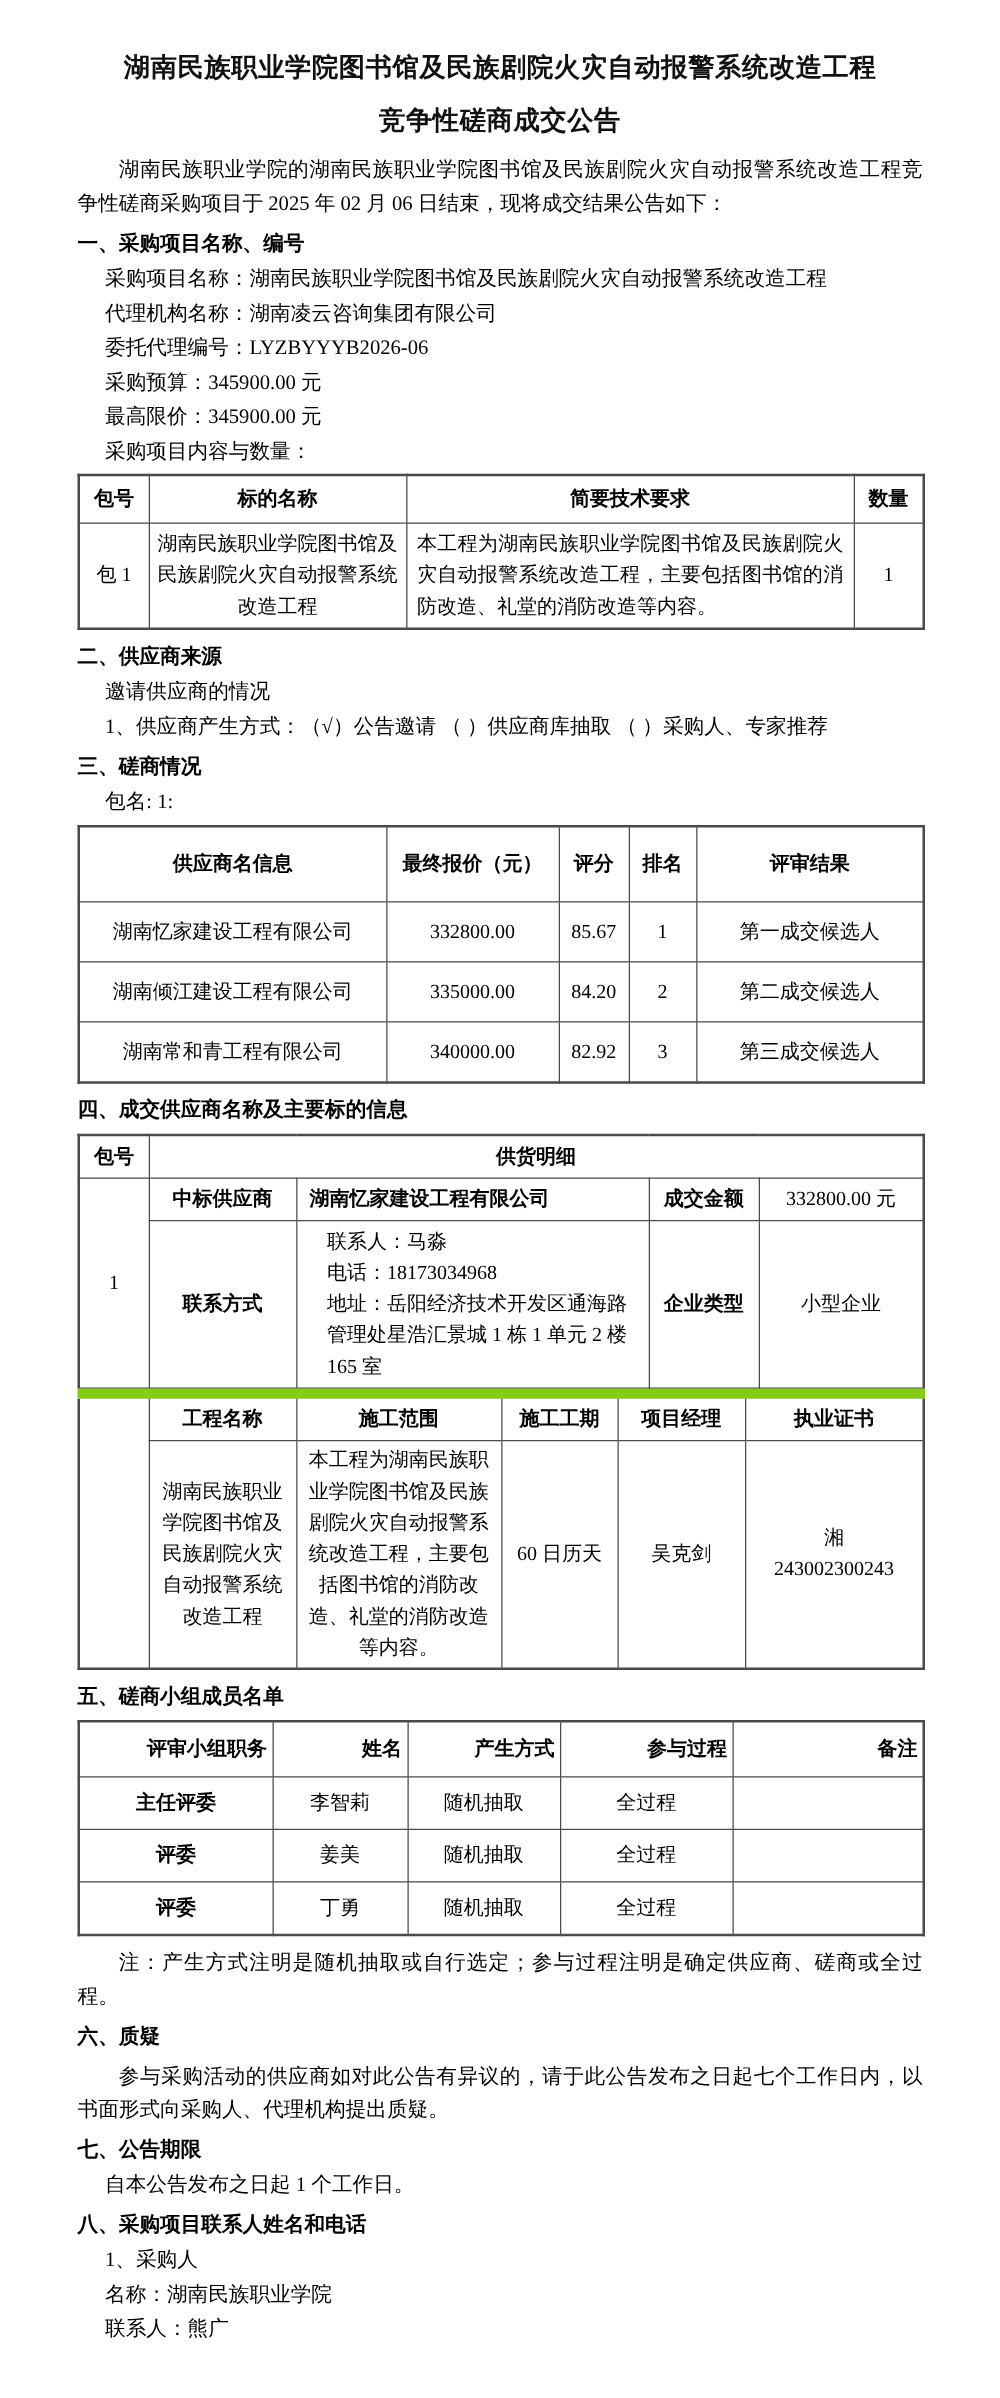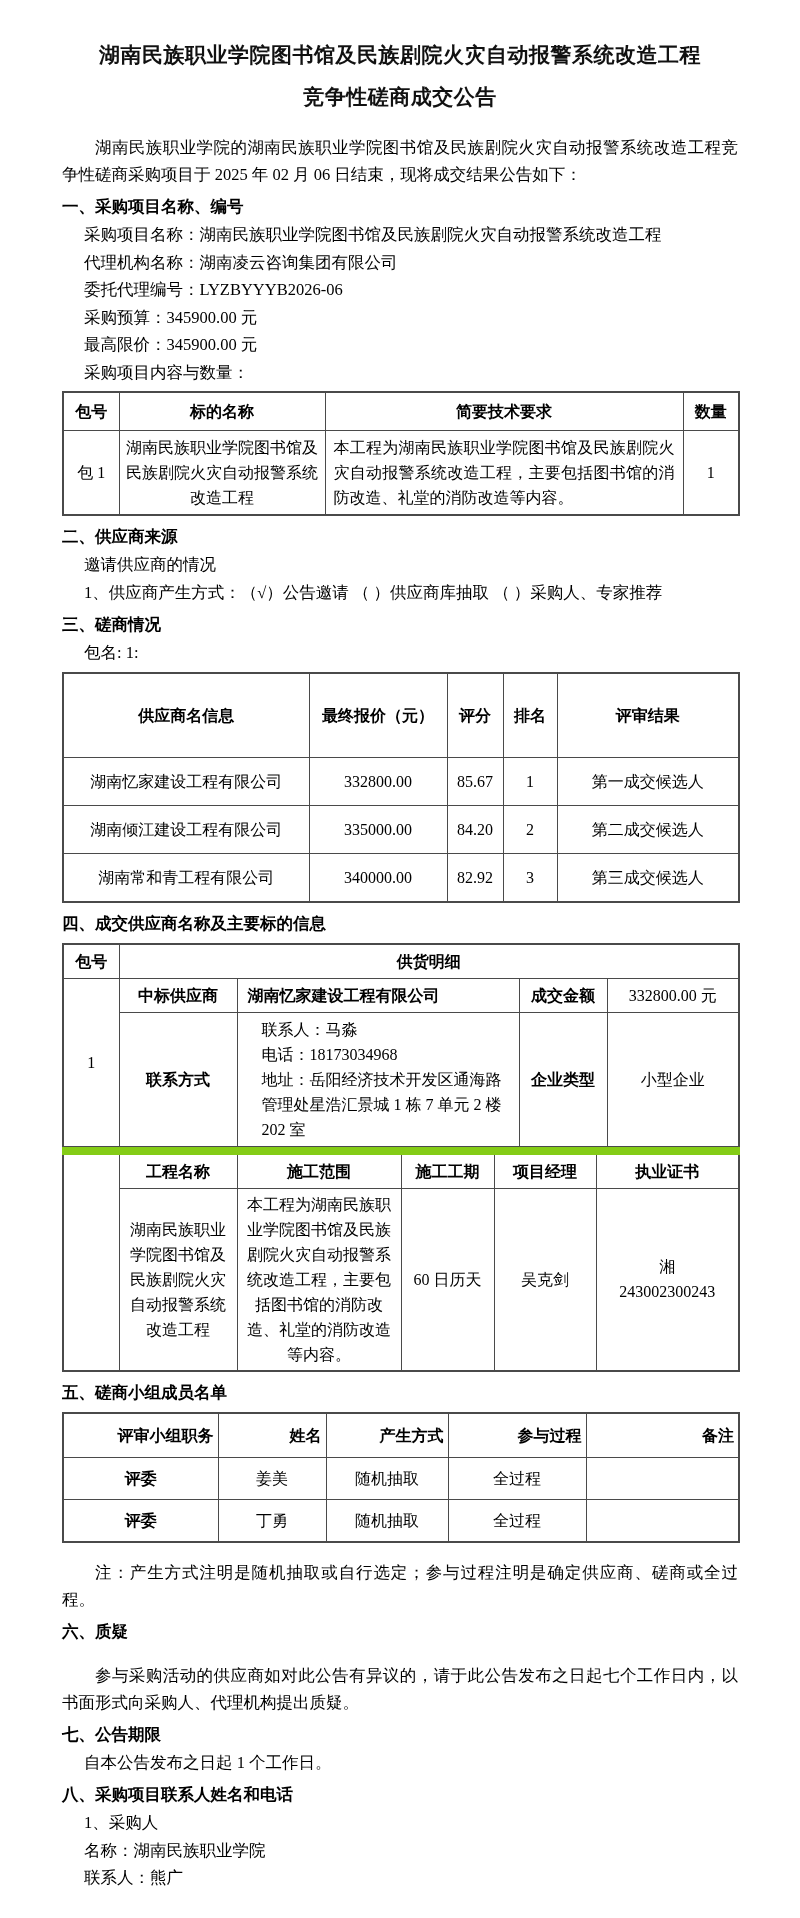--- a/index.html
+++ b/index.html
@@ -10,21 +10,21 @@
     color: #000; font-size: 16.5px;
   }
   .page { padding: 34px 62px 0 62px; }
 
   .doc-title {
     font-family: "Liberation Sans", "DejaVu Sans", sans-serif;
     font-weight: 700; font-size: 21px; text-align: center;
     line-height: 42px; letter-spacing: 0.5px; color: #111;
   }
   .para {
-    text-indent: 2em; line-height: 27px; margin-top: 16px; text-align: justify;
+    text-indent: 2em; line-height: 27px; margin-top: 4px; text-align: justify;
   }
   .sec-heading {
     font-weight: 700; line-height: 28px; margin-top: 5px;
   }
   .info-line { padding-left: 22px; line-height: 27.5px; }
 
   table {
     border-collapse: collapse; table-layout: fixed;
     width: 676px; margin: 5px 14px 7px 0;
   }
@@ -32,21 +32,21 @@
   table { border-width: 2px; }
   th { font-weight: 700; text-align: center; }
   td { text-align: center; }
   th, td { padding: 4px 6px; line-height: 25px; font-size: 16px; vertical-align: middle; }
 
   
   .t1 th { padding: 6px 4px; }
   .t1 td.justify { text-align: justify; padding: 3px 8px; }
 
   
-  .t3 th { padding: 29px 4px; }
+  .t3 th { padding: 17px 4px; }
   .t3 td { padding: 11px 4px; }
 
   
   .t4a { margin-bottom: 0; border-bottom: none; }
   .t4a .lbl { font-weight: 700; }
   .t4a .winner { font-weight: 700; text-align: left; padding-left: 10px; }
   .t4a .contact { text-align: left; padding-left: 24px; }
   .t4b { margin-top: 0; border-top: 8px solid #84cc16; }
   .t4b td.scope { padding: 3px 6px; }
 
@@ -167,21 +167,21 @@
       <td class="lbl">中标供应商</td>
       <td class="winner">湖南忆家建设工程有限公司</td>
       <td class="lbl">成交金额</td>
       <td>332800.00 元</td>
     </tr>
     <tr>
       <td class="lbl">联系方式</td>
       <td class="contact">
         <div>联系人：马淼</div>
         <div>电话：18173034968</div>
-        <div>地址：岳阳经济技术开发区通海路管理处星浩汇景城 1 栋 7 单元 2 楼 202 室</div>
+        <div>地址：岳阳经济技术开发区通海路管理处星浩汇景城 1 栋 1 单元 2 楼 165 室</div>
       </td>
       <td class="lbl">企业类型</td>
       <td>小型企业</td>
     </tr>
   </tbody>
     </table>
 
   <table class="t4b">
     <colgroup>
         <col style="width:56px">
@@ -225,20 +225,27 @@
       </colgroup>
     <tbody>
         <tr>
       <th>评审小组职务</th>
       <th>姓名</th>
       <th>产生方式</th>
       <th>参与过程</th>
       <th>备注</th>
     </tr>
     <tr>
+      <td class="role">主任评委</td>
+      <td>李智莉</td>
+      <td>随机抽取</td>
+      <td>全过程</td>
+      <td></td>
+    </tr>
+    <tr>
       <td class="role">评委</td>
       <td>姜美</td>
       <td>随机抽取</td>
       <td>全过程</td>
       <td></td>
     </tr>
     <tr>
       <td class="role">评委</td>
       <td>丁勇</td>
       <td>随机抽取</td>

